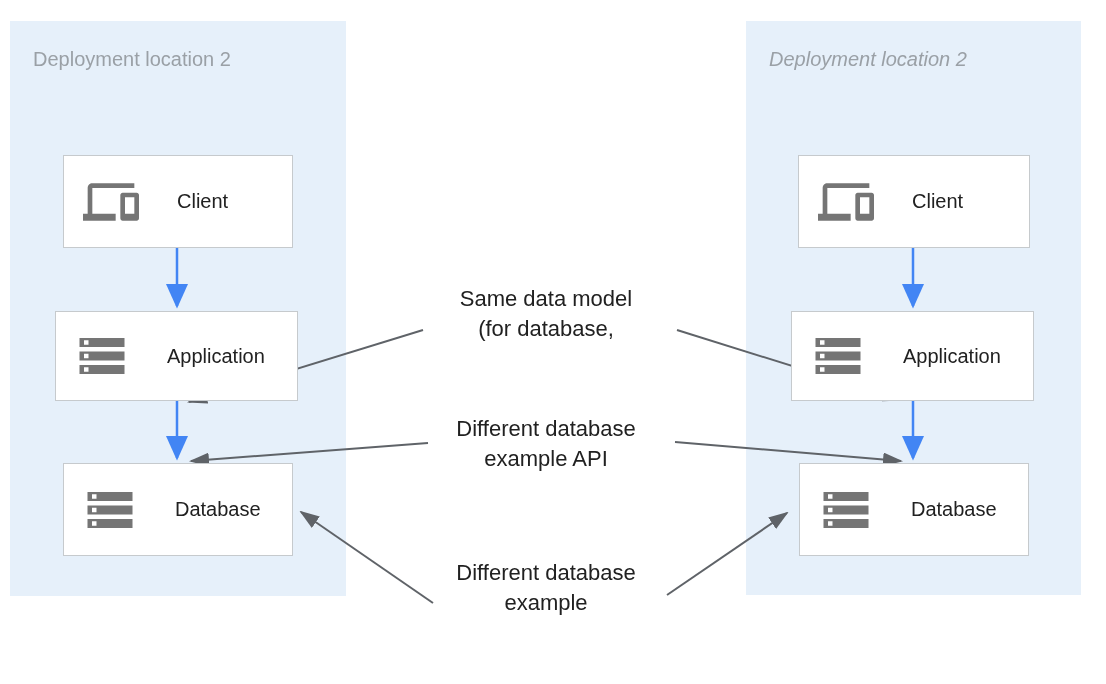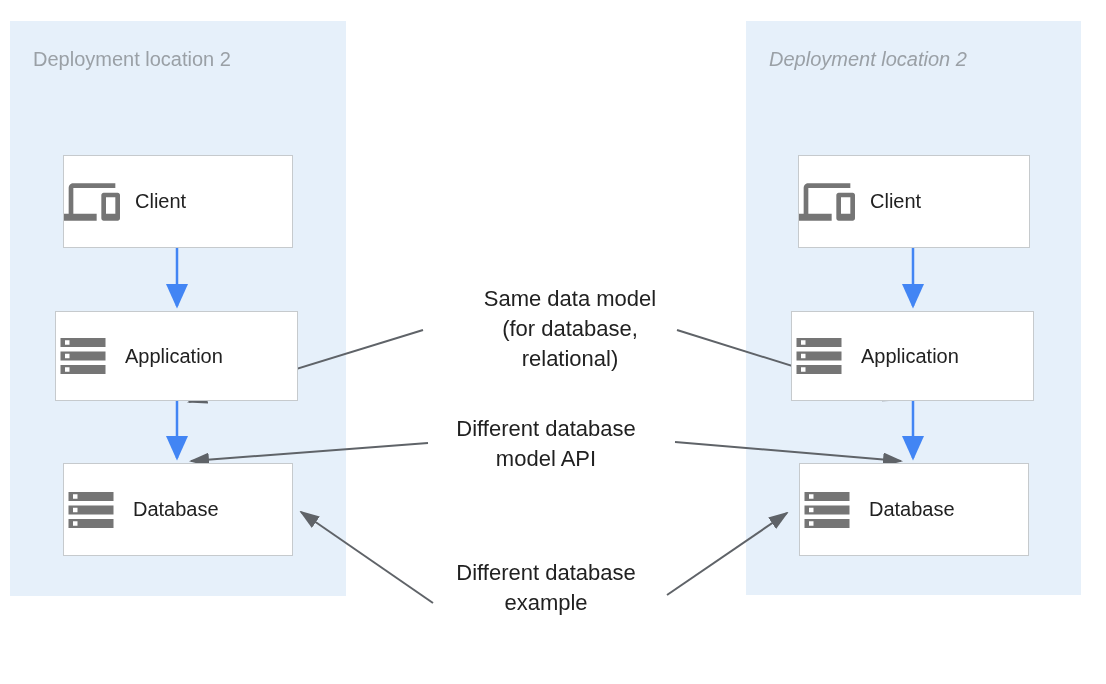--- a/index.html
+++ b/index.html
@@ -15,35 +15,35 @@
   .panel{position:absolute; background:var(--panel-bg);}
   .panel-1{left:10px; top:21px; width:336px; height:575px;}
   .panel-2{left:746px; top:21px; width:335px; height:574px;font-style:italic;}
   .panel-title{
     position:absolute; left:23px; top:27px; font-size:20px; line-height:22px;
     color:var(--panel-label); white-space:nowrap;
   }
   .node{
     position:absolute; box-sizing:border-box; background:var(--box-bg);
     border:1px solid var(--box-border); display:flex; align-items:center;
-    gap:15px;
+    padding-left:19px; gap:38px;
   }
   .node-client-1{left:63px;  top:155px; width:230px; height:93px;}
   .node-app-1   {left:55px;  top:311px; width:243px; height:90px;}
   .node-db-1    {left:63px;  top:463px; width:230px; height:93px;}
   .node-client-2{left:798px; top:155px; width:232px; height:93px;}
   .node-app-2   {left:791px; top:311px; width:243px; height:90px;}
   .node-db-2    {left:799px; top:463px; width:230px; height:93px;}
   .node-label{font-size:20px; color:var(--label-text); white-space:nowrap;}
   .icon{display:flex; align-items:center; color:var(--icon-gray);}
   .annotation{
     position:absolute; width:260px; text-align:center; font-size:22px; line-height:30px;
     color:var(--annotation-text);
   }
-  .annotation-1{left:440px; top:284px;}
+  .annotation-1{left:416px; top:284px;}
   .annotation-2{left:416px; top:414px;}
   .annotation-3{left:416px; top:558px;}
   .arrows{position:absolute; left:0; top:0; pointer-events:none;}
   .flow{stroke:var(--flow-arrow-blue); stroke-width:2.5; fill:none;}
   .ann{stroke:var(--annotation-arrow-gray); stroke-width:2; fill:none;}
   .blue-head{fill:var(--flow-arrow-blue);}
   .gray-head{fill:var(--annotation-arrow-gray);}
 </style>
 </head>
 <body>
@@ -126,24 +126,23 @@
       <svg width="54" height="54" viewBox="0 0 24 24" fill="currentColor">
         <path d="M2 20h20v-4H2v4zm2-3h2v2H4v-2zM2 4v4h20V4H2zm4 3H4V5h2v2zm-4 7h20v-4H2v4zm2-3h2v2H4v-2z"></path>
       </svg>
     </span>
     <span class="node-label">Database</span>
   </div>
 
   <div class="annotation annotation-1">
     <div>Same data model</div>
     <div>(for database,</div>
-    <div>relational)</div>
   </div>
   <div class="annotation annotation-2">
     <div>Different database</div>
-    <div>model API</div>
+    <div>example API</div>
   </div>
   <div class="annotation annotation-3">
     <div>Different database</div>
     <div>example</div>
   </div>
 
 </div>
 
 </body></html>

